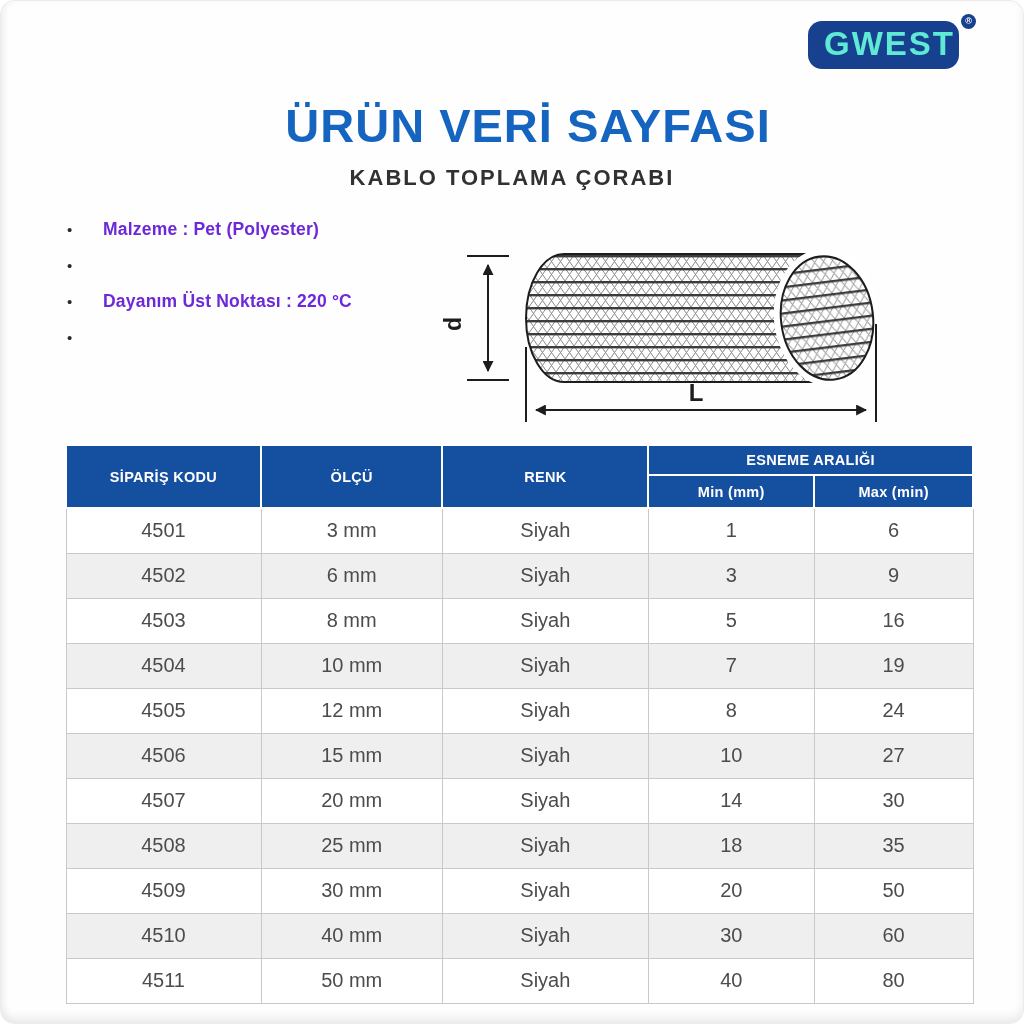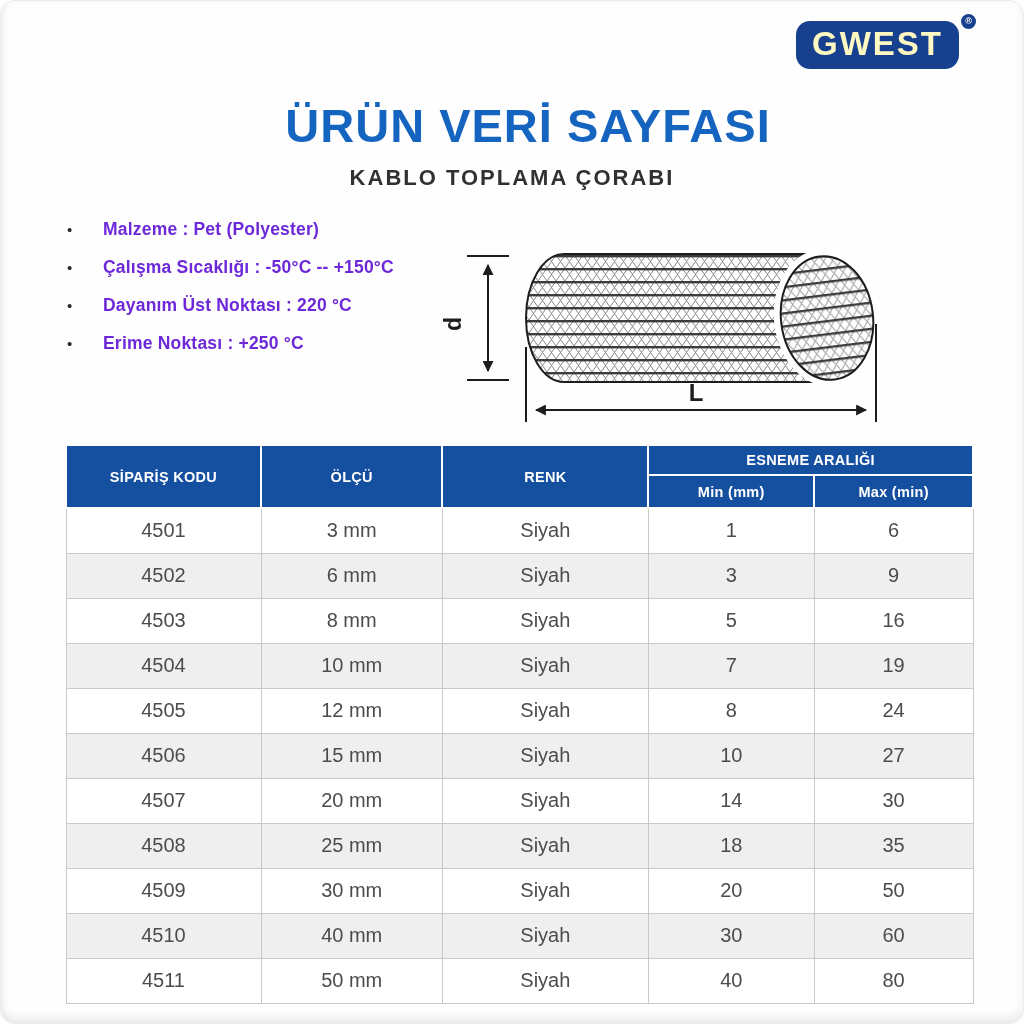--- a/index.html
+++ b/index.html
@@ -8,22 +8,22 @@
 
   .page {
     position:relative; width:1024px; height:1024px; background:#fefefe;
     border:1px solid #ececec; border-radius:14px; overflow:hidden;
     box-shadow: inset 0 -6px 10px rgba(0,0,0,.07), inset 3px 0 6px rgba(0,0,0,.03);
   }
 
   
   .logo-wrap { position:absolute; top:20px; right:64px; }
   .logo-box {
-    background:#17418e; color:#fef9c3; border-radius:14px;
-    padding:5px 16px 7px 16px; font-size:33px; font-weight:800;
+    background:#17418e; color:#5eead4; border-radius:14px;
+    padding:5px 4px 7px 16px; font-size:33px; font-weight:800;
     letter-spacing:2px; line-height:1.1;
   }
   .reg-mark {
     position:absolute; top:-7px; right:-17px; width:15px; height:15px;
     background:#17418e; color:#fff; border-radius:50%;
     font-size:9px; line-height:15px; text-align:center; font-weight:700;
   }
 
   
   .page-title {
@@ -77,29 +77,27 @@
   <div class="page-subtitle">KABLO TOPLAMA ÇORABI</div>
 
   <div class="specs">
     <ul class="spec-list">
       <li class="spec-item">
         <span class="bullet">•</span>
         <span class="spec-text">Malzeme : Pet (Polyester)</span>
       </li>
       <li class="spec-item">
         <span class="bullet">•</span>
-        <span class="spec-text">Çalışma Sıcaklığı : -50°C -- +150°C</span>
       </li>
       <li class="spec-item">
         <span class="bullet">•</span>
         <span class="spec-text">Dayanım Üst Noktası : 220 °C</span>
       </li>
       <li class="spec-item">
         <span class="bullet">•</span>
-        <span class="spec-text">Erime Noktası : +250 °C</span>
       </li>
     </ul>
   </div>
 
   <div class="diagram">
     <svg class="diagram-svg" width="470" height="205" viewBox="0 0 470 205">
       <defs>
         <pattern id="braid" width="9" height="13" patternUnits="userSpaceOnUse">
           <rect width="9" height="13" fill="#ffffff"></rect>
           <path d="M0,13 L9,0 M0,0 L9,13" stroke="#8a8a8a" stroke-width="1" fill="none"></path>

